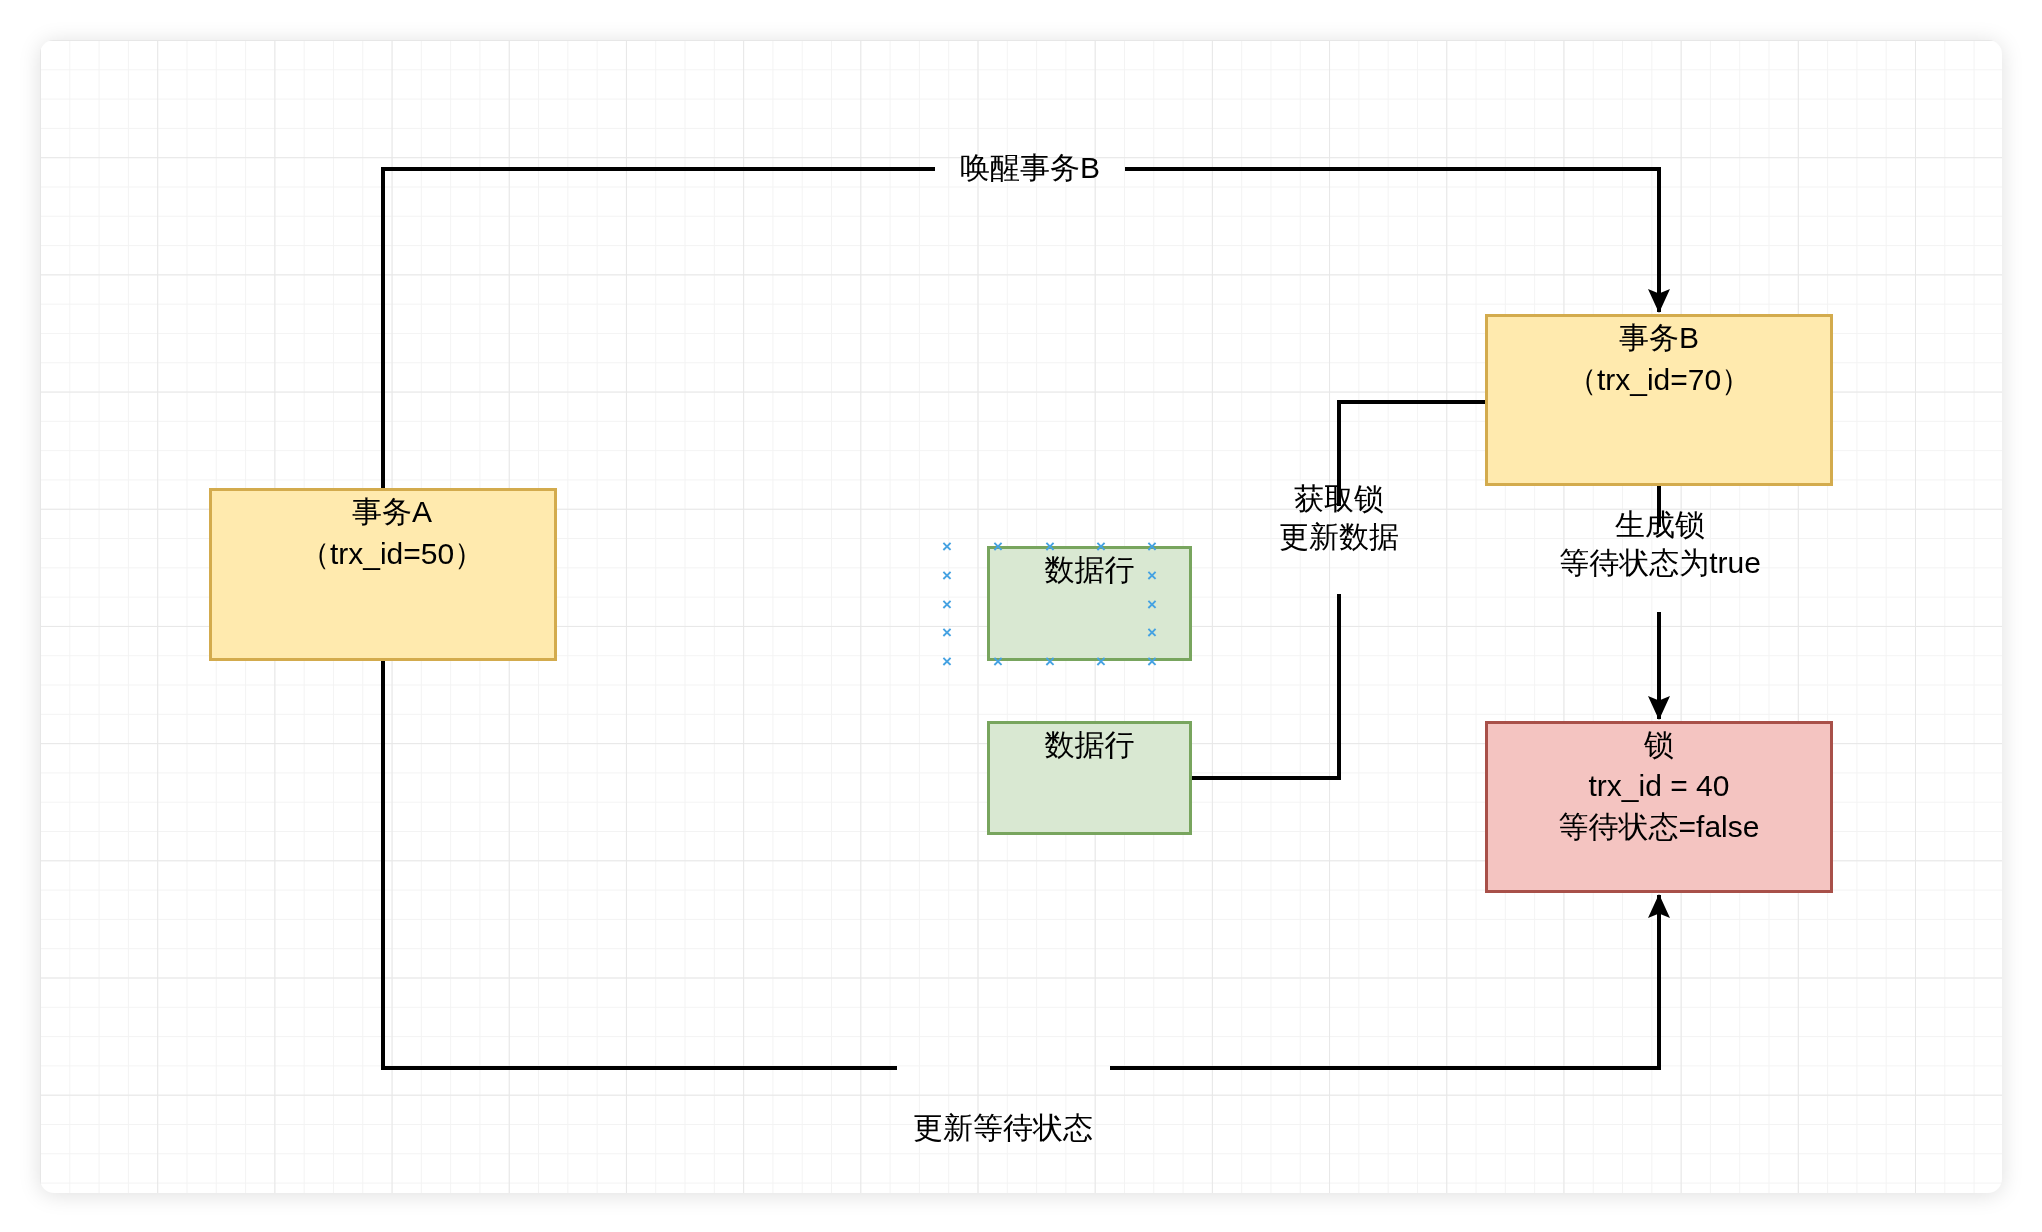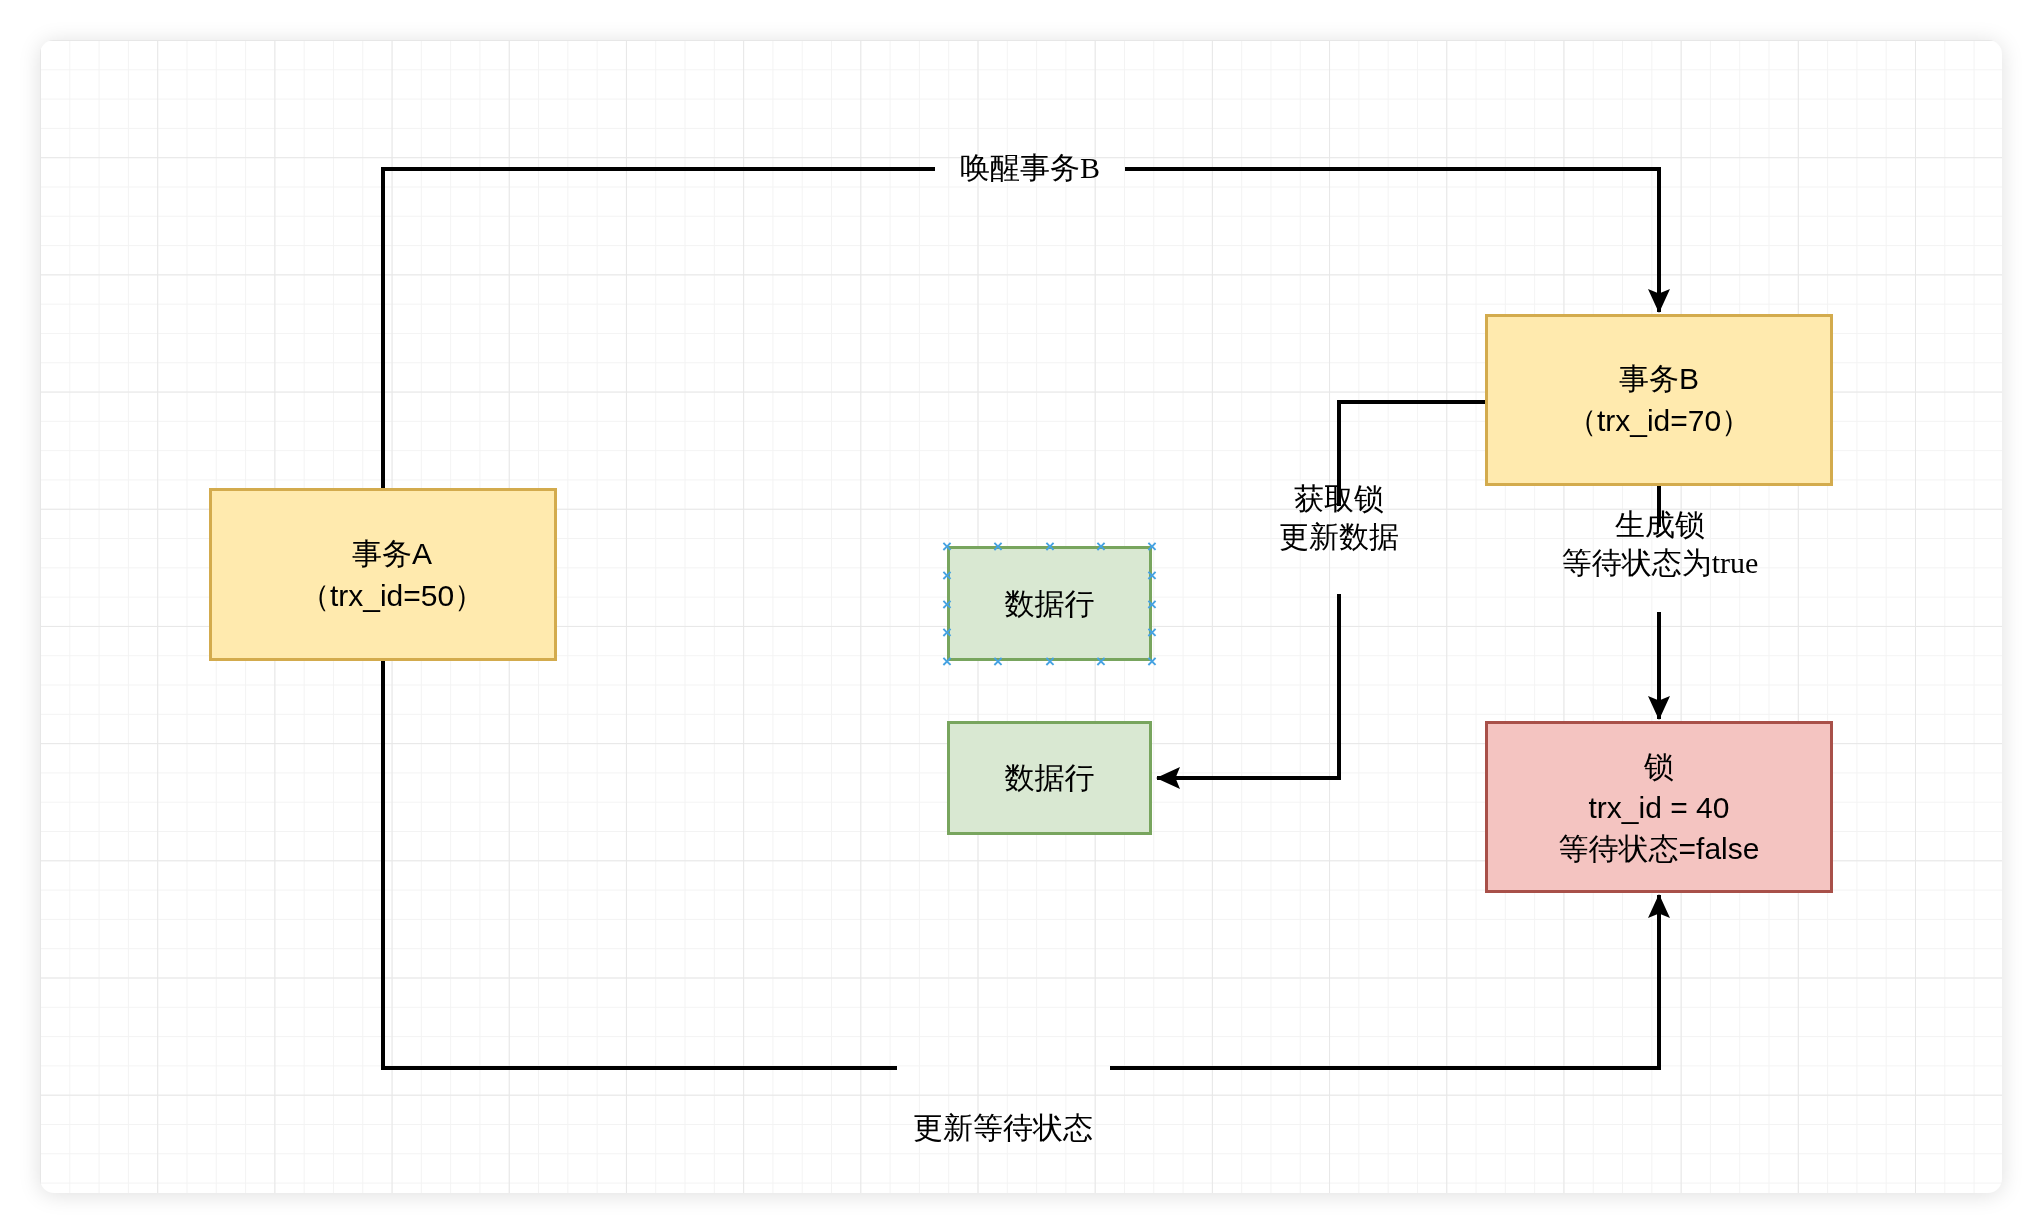--- a/index.html
+++ b/index.html
@@ -20,41 +20,41 @@
       linear-gradient(to bottom,#e7e7e7 1px,transparent 1px),
       linear-gradient(to right,#f3f3f3 1px,transparent 1px),
       linear-gradient(to bottom,#f3f3f3 1px,transparent 1px);
     background-size:117.2px 117.2px,117.2px 117.2px,29.3px 29.3px,29.3px 29.3px;
     border-radius:14px;
     box-shadow:0 2px 22px rgba(0,0,0,.13);
   }
   svg.edges{position:absolute;left:0;top:0;width:2042px;height:1232px;z-index:2;}
   .node{
     position:absolute;z-index:3;box-sizing:border-box;
-    display:flex;flex-direction:column;align-items:center;justify-content:center;
+    display:flex;flex-direction:column;align-items:center;justify-content:flex-start;
     text-align:center;font-size:30px;line-height:42px;white-space:nowrap;
   }
   .node-yellow{background:var(--node-yellow-fill);border:3.5px solid var(--node-yellow-stroke);}
   .node-a{left:209px;top:488px;width:348px;height:173px;padding-left:18px;}
   .node-b{left:1485px;top:314px;width:348px;height:172px;}
   .cache{
     left:876px;top:371px;width:347px;height:495px;
     background:var(--cache-orange-fill);border:3.5px solid var(--cache-orange-stroke);
     justify-content:flex-start;padding-top:65px;
   }
-  .row{background:var(--row-green-fill);border:3.5px solid var(--row-green-stroke);}
+  .row{background:var(--row-green-fill);border:3.5px solid var(--row-green-stroke);margin-left:40px;}
   .row-1{left:947px;top:546px;width:205px;height:115px;}
   .row-2{left:947px;top:721px;width:205px;height:114px;}
   .lock{
     left:1485px;top:721px;width:348px;height:172px;line-height:41px;
     background:var(--lock-red-fill);border:3.5px solid var(--lock-red-stroke);
   }
   .edge-label{
     position:absolute;z-index:4;transform:translate(-50%,-50%);
-    font-size:30px;line-height:38px;text-align:center;white-space:nowrap;font-family:Liberation Serif, serif;
+    font-size:30px;line-height:38px;text-align:center;white-space:nowrap;
   }
   .lbl-wake{left:1030px;top:168px;}
   .lbl-update-wait{left:1003px;top:1128px;}
   .lbl-acquire{left:1339px;top:518px;}
   .lbl-generate{left:1660px;top:544px;}
   .xm{
     position:absolute;z-index:5;transform:translate(-50%,-50%);
     color:var(--marker-blue);font-size:17px;font-weight:bold;line-height:17px;
   }
 </style>

